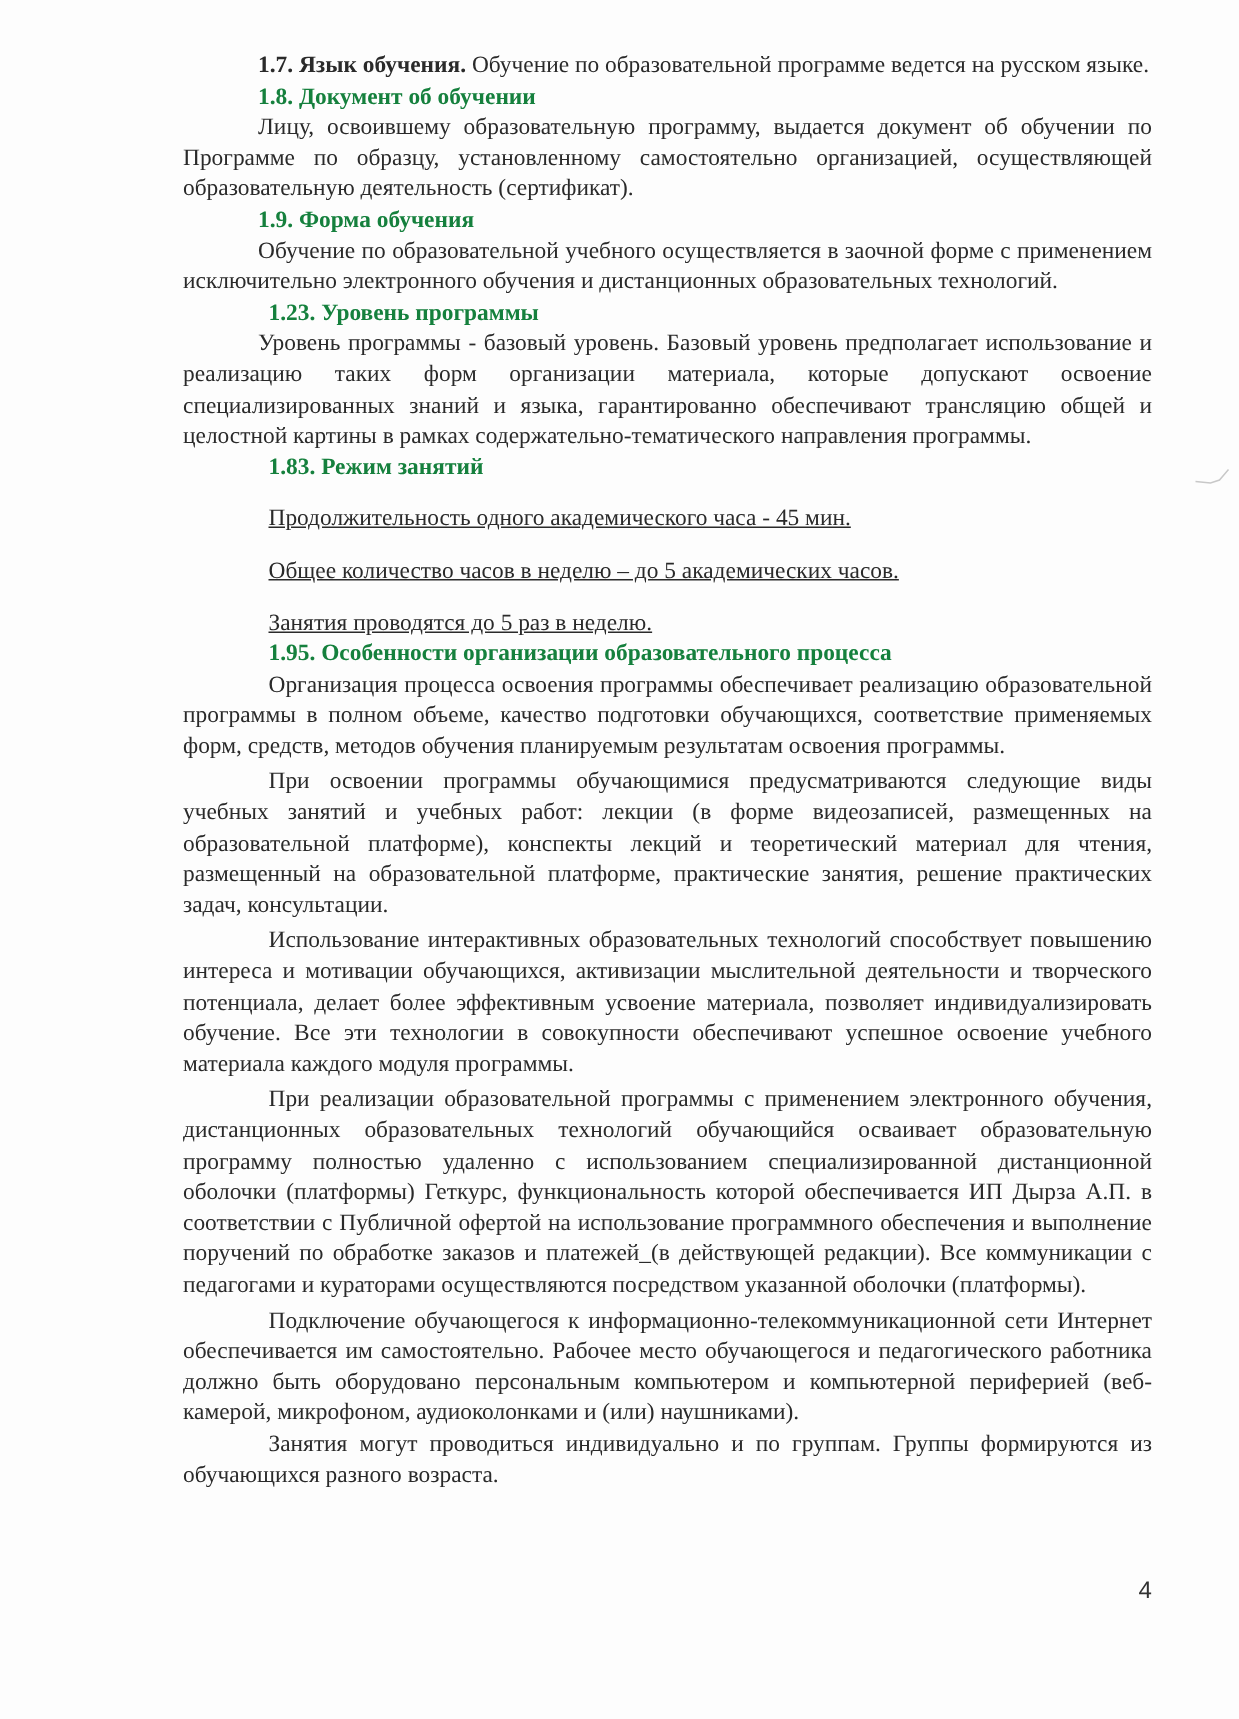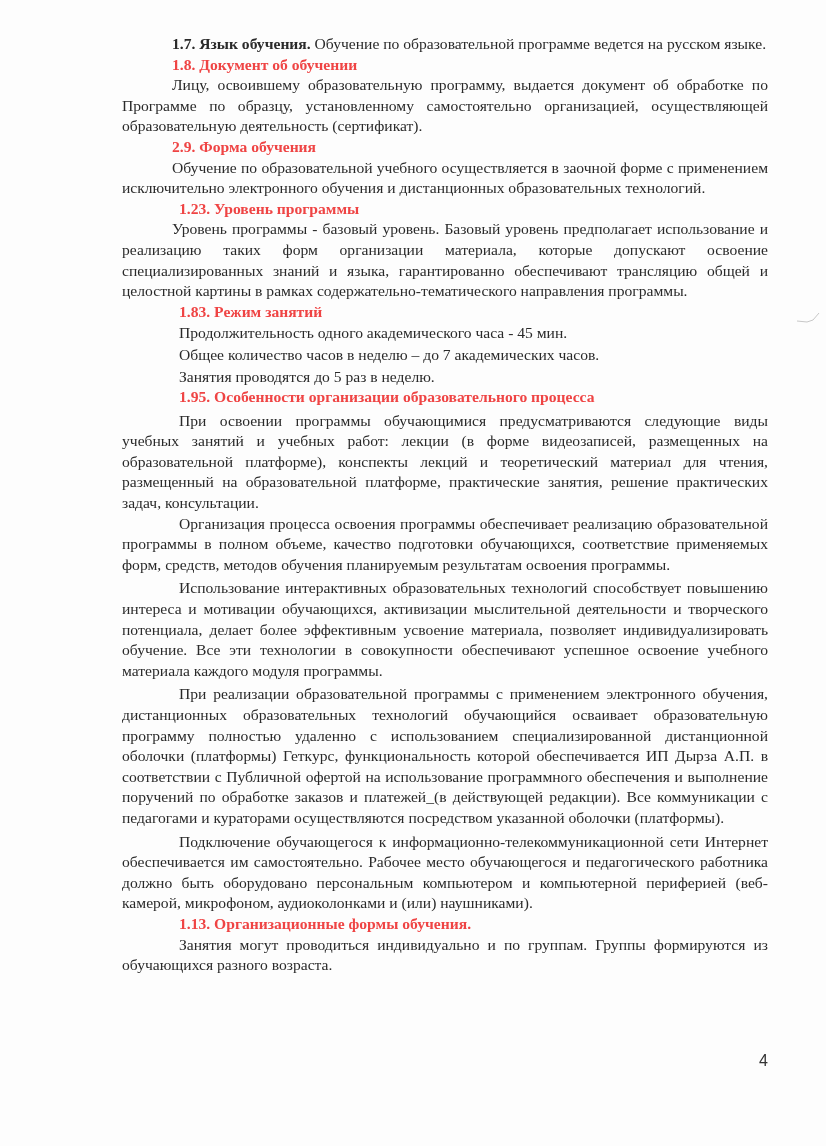--- a/index.html
+++ b/index.html
@@ -4,62 +4,61 @@
   <style>
     html, body { margin: 0; padding: 0; }
     body {
       width: 826px; height: 1146px; background: #fdfdfd; position: relative; overflow: hidden;
       font-family: "Liberation Serif", "DejaVu Serif", serif; color: #2a2a2a;
     }
     .page {
       position: absolute; left: 122px; top: 34px; width: 646px;
       font-size: 15.6px; line-height: 20.6px;
     }
-    .h { font-weight: bold; padding-left: 50px; color: #ef4444; }
+    .h { font-weight: bold; padding-left: 50px; color: #15803d; }
     .h10 { padding-left: 57px; }
     .ind { text-indent: 50px; }
     p { margin: 0; text-align: justify; }
-    .list-line { padding-left: 57px; margin-top: 1px; }
+    .list-line { padding-left: 57px; margin-top: 14px; text-decoration: underline; }
     .sp { margin-top: 3px; }
     .pn {
       position: absolute; left: 759px; top: 1052px;
       font-family: "Liberation Sans", "DejaVu Sans", sans-serif; font-size: 16px; color: #333;
     }
     .mark {
       position: absolute; left: 795px; top: 312px; width: 26px; height: 12px;
     }
   </style>
 </head>
 <body>
 
 <div class="page">
   <p class="ind"><b>1.7. Язык обучения.</b><span> Обучение по образовательной программе ведется на русском языке.</span></p>
 
   <div class="h">1.8. Документ об обучении</div>
-  <p class="ind">Лицу, освоившему образовательную программу, выдается документ об обработке по Программе по образцу, установленному самостоятельно организацией, осуществляющей образовательную деятельность (сертификат).</p>
+  <p class="ind">Лицу, освоившему образовательную программу, выдается документ об обучении по Программе по образцу, установленному самостоятельно организацией, осуществляющей образовательную деятельность (сертификат).</p>
 
-  <div class="h">2.9. Форма обучения</div>
+  <div class="h">1.9. Форма обучения</div>
   <p class="ind">Обучение по образовательной учебного осуществляется в заочной форме с применением исключительно электронного обучения и дистанционных образовательных технологий.</p>
 
   <div class="h h10">1.23. Уровень программы</div>
   <p class="ind">Уровень программы - базовый уровень. Базовый уровень предполагает использование и реализацию таких форм организации материала, которые допускают освоение специализированных знаний и языка, гарантированно обеспечивают трансляцию общей и целостной картины в рамках содержательно-тематического направления программы.</p>
 
   <div class="h h10">1.83. Режим занятий</div>
   <div class="list-line">Продолжительность одного академического часа - 45 мин.</div>
-  <div class="list-line">Общее количество часов в неделю – до 7 академических часов.</div>
+  <div class="list-line">Общее количество часов в неделю – до 5 академических часов.</div>
   <div class="list-line">Занятия проводятся до 5 раз в неделю.</div>
 
   <div class="h h10">1.95. Особенности организации образовательного процесса</div>
+  <p class="ind" style="text-indent:57px">Организация процесса освоения программы обеспечивает реализацию образовательной программы в полном объеме, качество подготовки обучающихся, соответствие применяемых форм, средств, методов обучения планируемым результатам освоения программы.</p>
   <p class="ind sp" style="text-indent:57px">При освоении программы обучающимися предусматриваются следующие виды учебных занятий и учебных работ: лекции (в форме видеозаписей, размещенных на образовательной платформе), конспекты лекций и теоретический материал для чтения, размещенный на образовательной платформе, практические занятия, решение практических задач, консультации.</p>
-  <p class="ind" style="text-indent:57px">Организация процесса освоения программы обеспечивает реализацию образовательной программы в полном объеме, качество подготовки обучающихся, соответствие применяемых форм, средств, методов обучения планируемым результатам освоения программы.</p>
   <p class="ind sp" style="text-indent:57px">Использование интерактивных образовательных технологий способствует повышению интереса и мотивации обучающихся, активизации мыслительной деятельности и творческого потенциала, делает более эффективным усвоение материала, позволяет индивидуализировать обучение. Все эти технологии в совокупности обеспечивают успешное освоение учебного материала каждого модуля программы.</p>
   <p class="ind sp" style="text-indent:57px">При реализации образовательной программы с применением электронного обучения, дистанционных образовательных технологий обучающийся осваивает образовательную программу полностью удаленно с использованием специализированной дистанционной оболочки (платформы) Геткурс, функциональность которой обеспечивается ИП Дырза А.П. в соответствии с Публичной офертой на использование программного обеспечения и выполнение поручений по обработке заказов и платежей_(в действующей редакции). Все коммуникации с педагогами и кураторами осуществляются посредством указанной оболочки (платформы).</p>
   <p class="ind sp" style="text-indent:57px">Подключение обучающегося к информационно-телекоммуникационной сети Интернет обеспечивается им самостоятельно. Рабочее место обучающегося и педагогического работника должно быть оборудовано персональным компьютером и компьютерной периферией (веб-камерой, микрофоном, аудиоколонками и (или) наушниками).</p>
 
-  <div class="h h10">1.13. Организационные формы обучения.</div>
   <p class="ind" style="text-indent:57px">Занятия могут проводиться индивидуально и по группам. Группы формируются из обучающихся разного возраста.</p>
 </div>
 
 <svg class="mark" viewBox="0 0 26 12">
   <path d="M2 9 L12 10 L18 8 L24 1" stroke="#c8c8c8" stroke-width="1" fill="none"></path>
 </svg>
 
 <div class="pn">4</div>
 
 </body></html>

